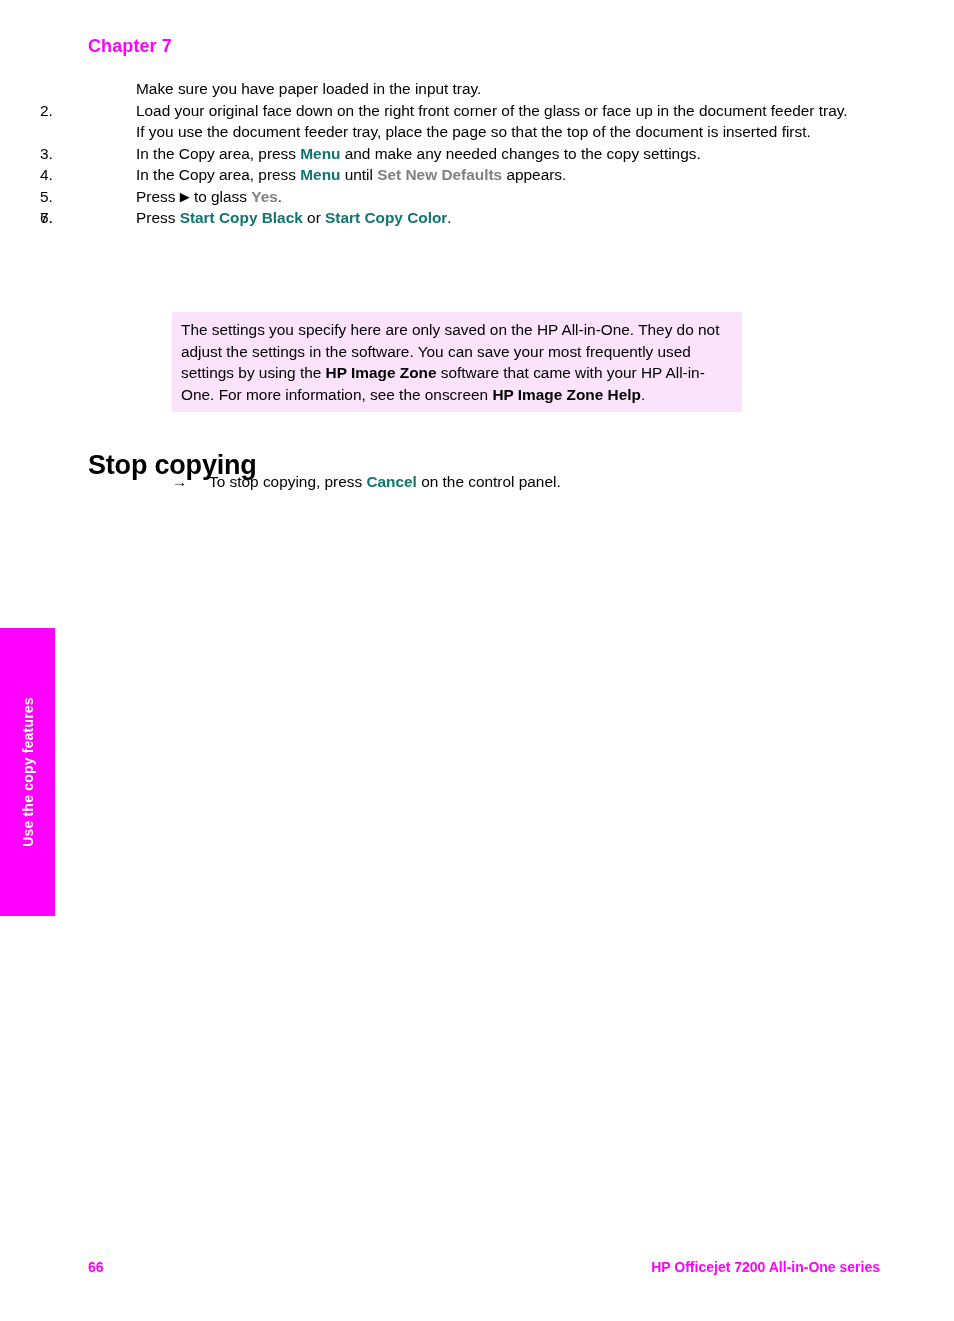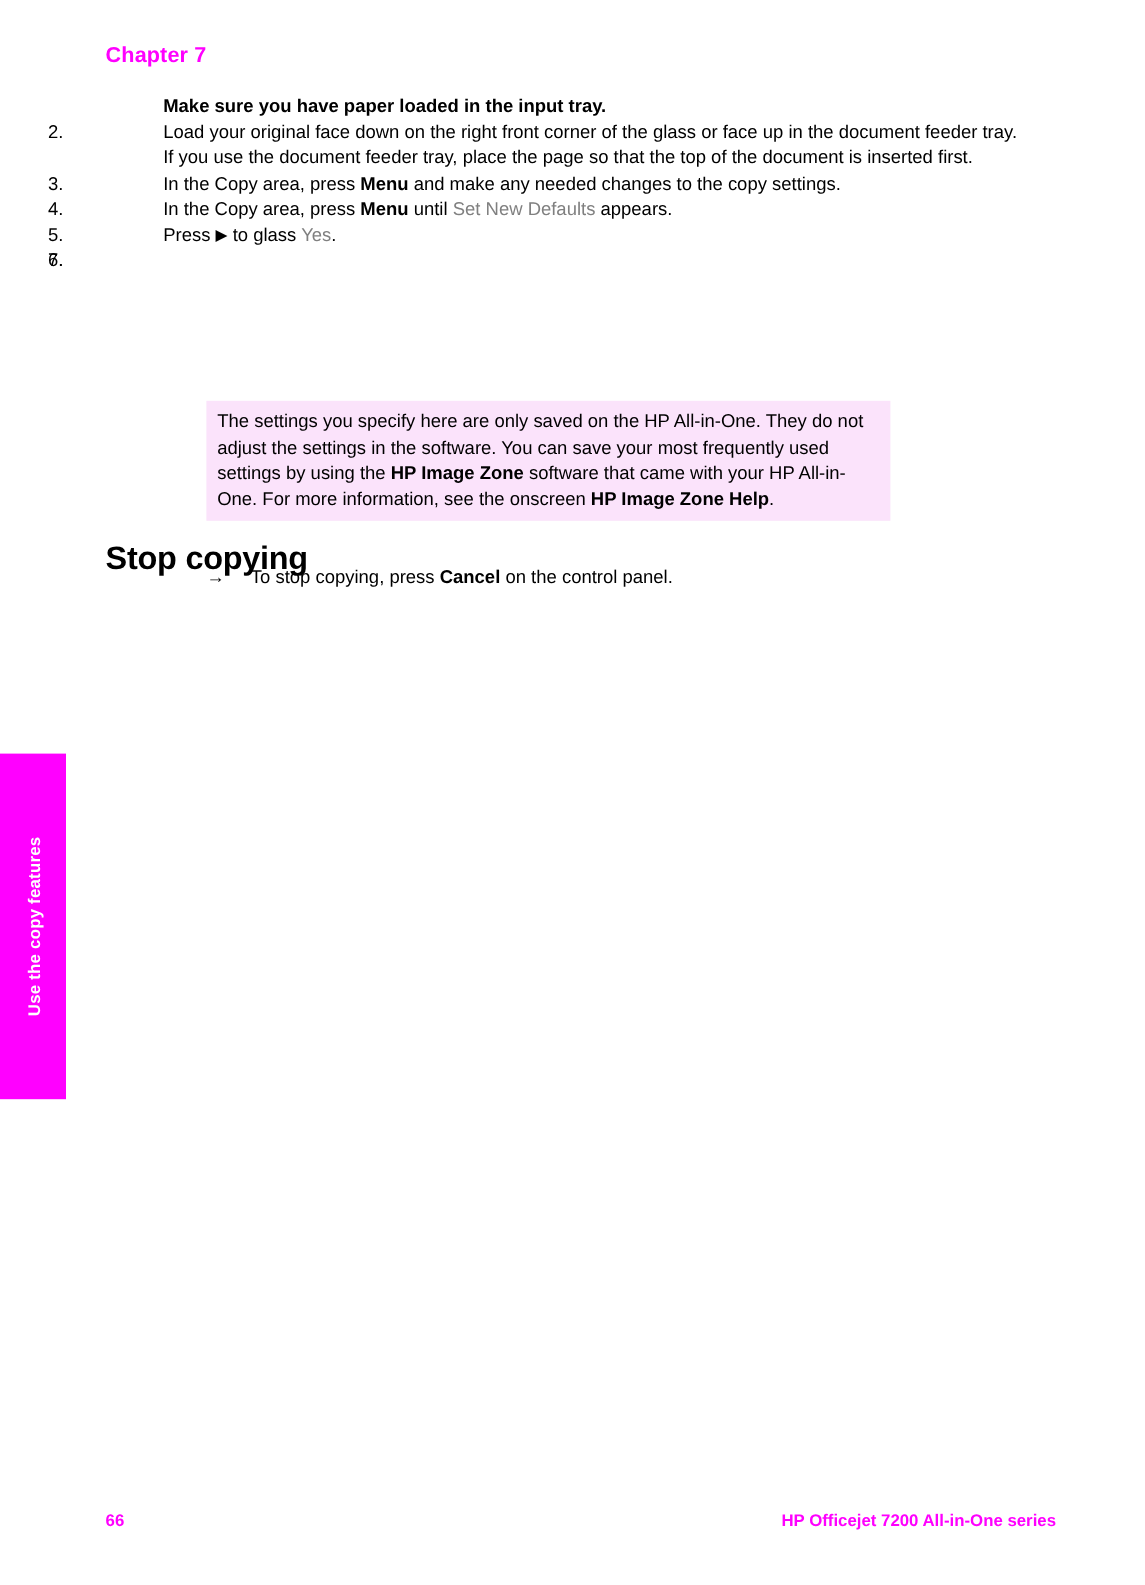--- a/index.html
+++ b/index.html
@@ -57,26 +57,26 @@
   }
   
   .cont {
     position: relative;
     padding-left: 48px;
     font-size: 15.4px;
     line-height: 21.5px;
   }
 
   b.mag, .mag {
-    color: #000000;
+    color: #0f766e;
     font-weight: bold;
   }
   .gray {
     color: #808080;
-    font-weight: normal;
+    font-weight: bold;
   }
   .bold {
     font-weight: bold;
     color: #000;
   }
   .tri {
     display: inline-block;
     font-size: 13px;
     line-height: 1;
     position: relative;
@@ -89,21 +89,20 @@
     position: absolute;
     left: 172px;
     top: 312px;
     width: 570px;
     box-sizing: border-box;
     background: #fbe3fb;
     padding: 7px 8px 7px 9px;
     font-size: 15.4px;
     line-height: 21.5px;
     color: #000;
-    margin-top: 22px;
   }
 
   
   .section-title {
     position: absolute;
     left: 88px;
     top: 432px;
     font-size: 27px;
     font-weight: bold;
     color: #000;
@@ -177,29 +176,29 @@
     white-space: nowrap;
   }
 </style>
 </head>
 <body>
 
 <div class="chapter-head">Chapter 7</div>
 
 <div class="content">
 
-  <div class="cont body-indent-intro" style="padding-left:48px;font-weight:bold;">Make sure you have paper loaded in the input tray.</div>
+  <div class="cont body-indent-intro" style="padding-left:48px;">Make sure you have paper loaded in the input tray.</div>
 
   <ol class="step-list" id="step-list">
       <li class="step"><span class="step-num" style="left: -48px; position: absolute;">2.</span><span><span>Load your original face down on the right front corner of the glass or face up in the document feeder tray.</span></span><div>If you use the document feeder tray, place the page so that the top of the document is inserted first.</div></li>
       <li class="step"><span class="step-num" style="left: -48px; position: absolute;">3.</span><span><span>In the Copy area, press </span><span class="mag">Menu</span><span> and make any needed changes to the copy settings.</span></span></li>
       <li class="step"><span class="step-num" style="left: -48px; position: absolute;">4.</span><span><span>In the Copy area, press </span><span class="mag">Menu</span><span> until </span><span class="gray">Set New Defaults</span><span> appears.</span></span></li>
       <li class="step"><span class="step-num" style="left: -48px; position: absolute;">5.</span><span><span>Press </span><span class="tri">▶</span><span> to glass </span><span class="gray">Yes</span><span>.</span></span></li>
       <li class="step"><span class="step-num" style="left: -48px; position: absolute;">6.</span></li>
-      <li class="step"><span class="step-num" style="left: -48px; position: absolute;">7.</span></li>
+      <li class="step"><span class="step-num" style="left: -48px; position: absolute;">7.</span><span><span>Press </span><span class="mag">Start Copy Black</span><span> or </span><span class="mag">Start Copy Color</span><span>.</span></span></li>
     </ol>
 
 </div>
 
 <div class="note-box">
   <span id="note-text"><span>The settings you specify here are only saved on the HP All-in-One. They do not adjust the settings in the software. You can save your most frequently used settings by using the </span><span class="bold">HP Image Zone</span><span> software that came with your HP All-in-One. For more information, see the onscreen </span><span class="bold">HP Image Zone Help</span><span>.</span></span>
 </div>
 
 <h1 class="section-title">Stop copying</h1>
 

